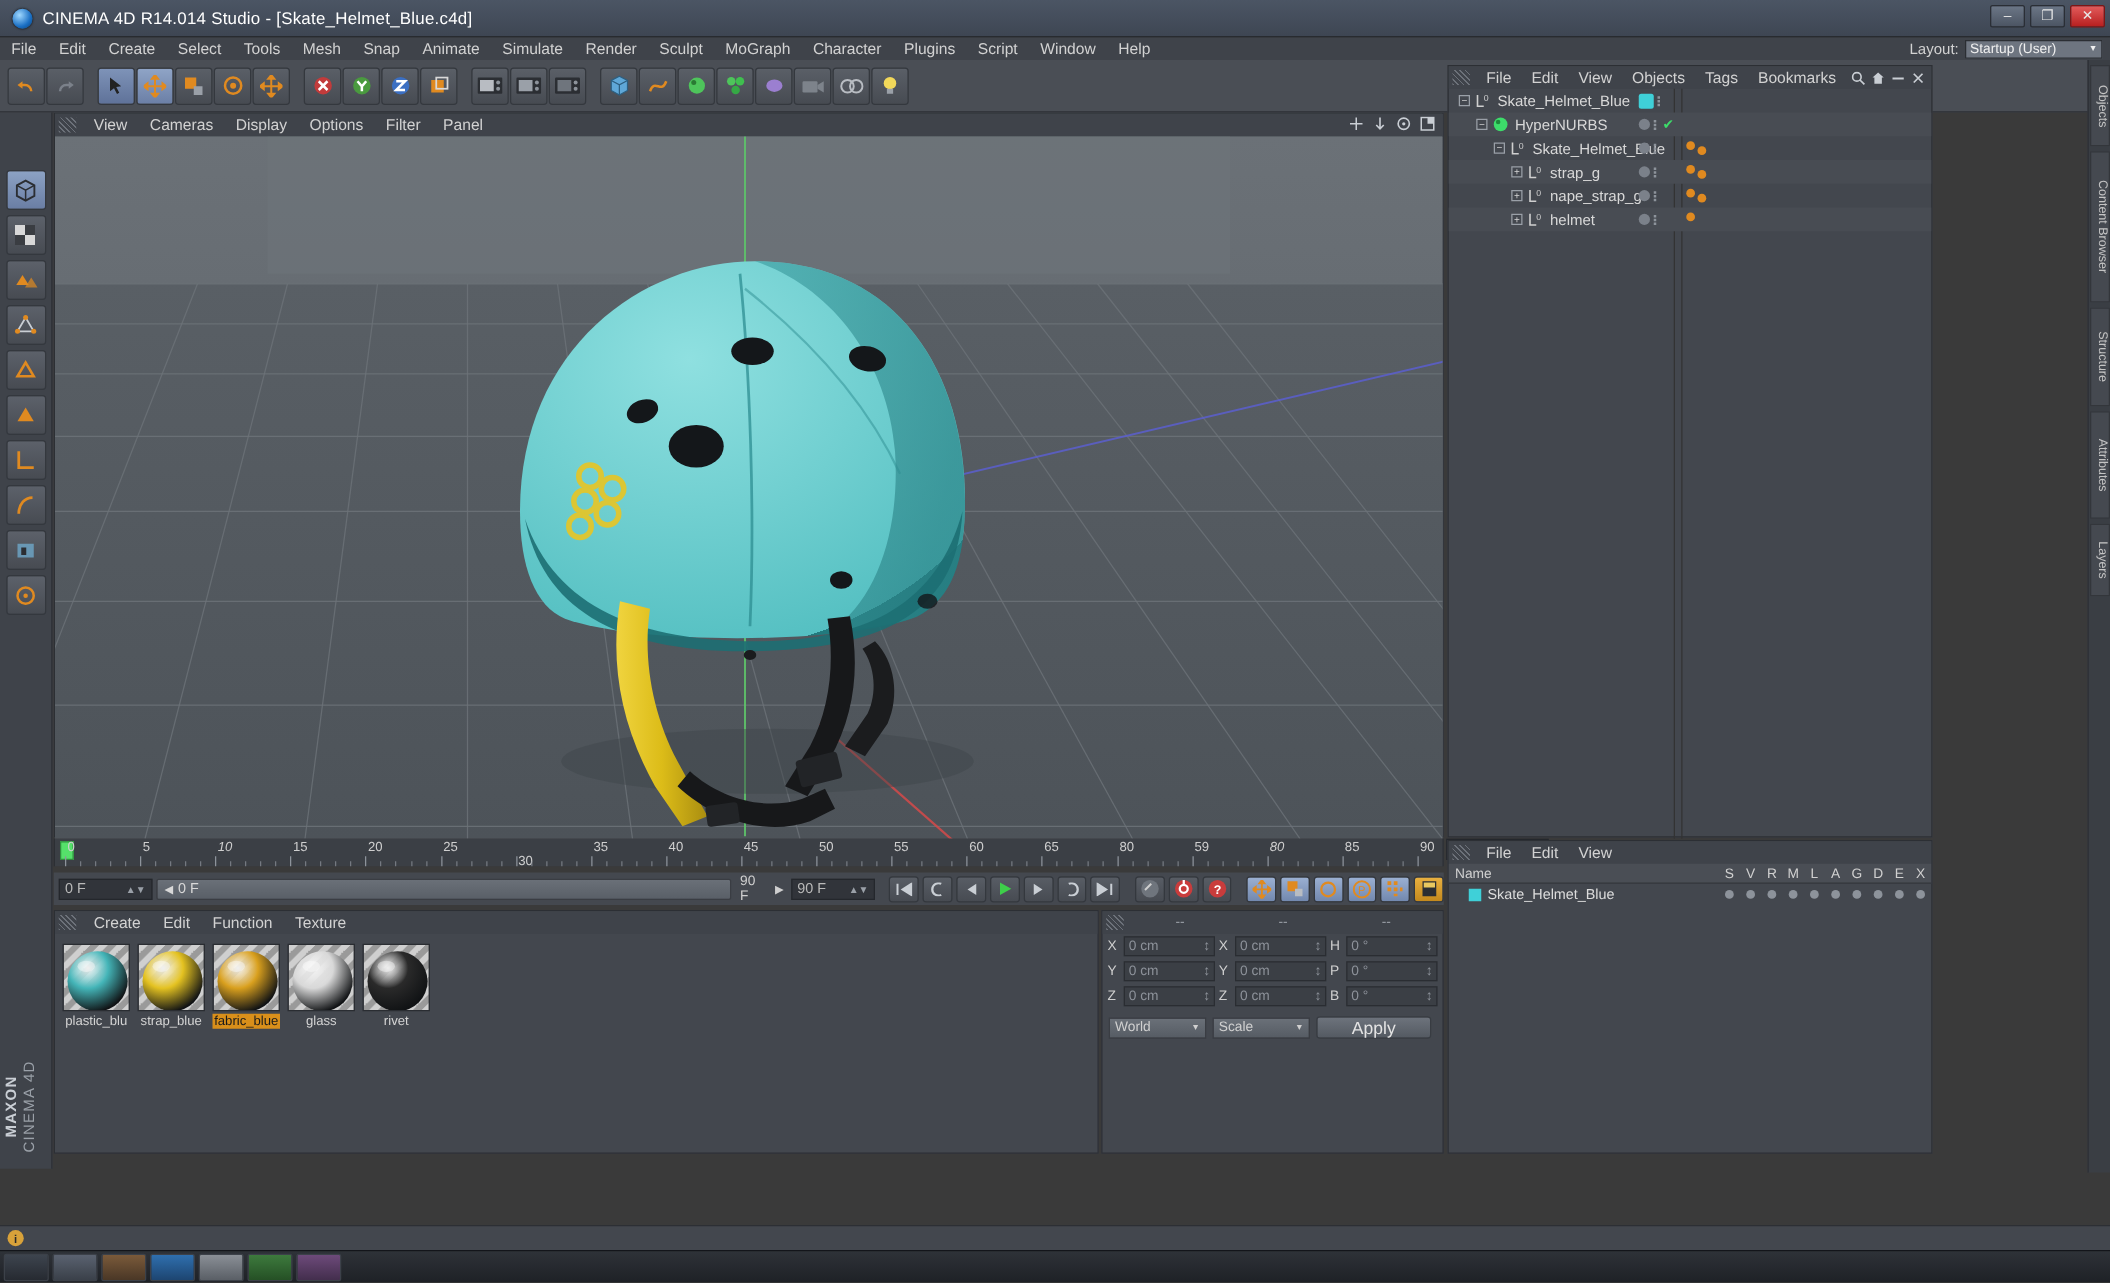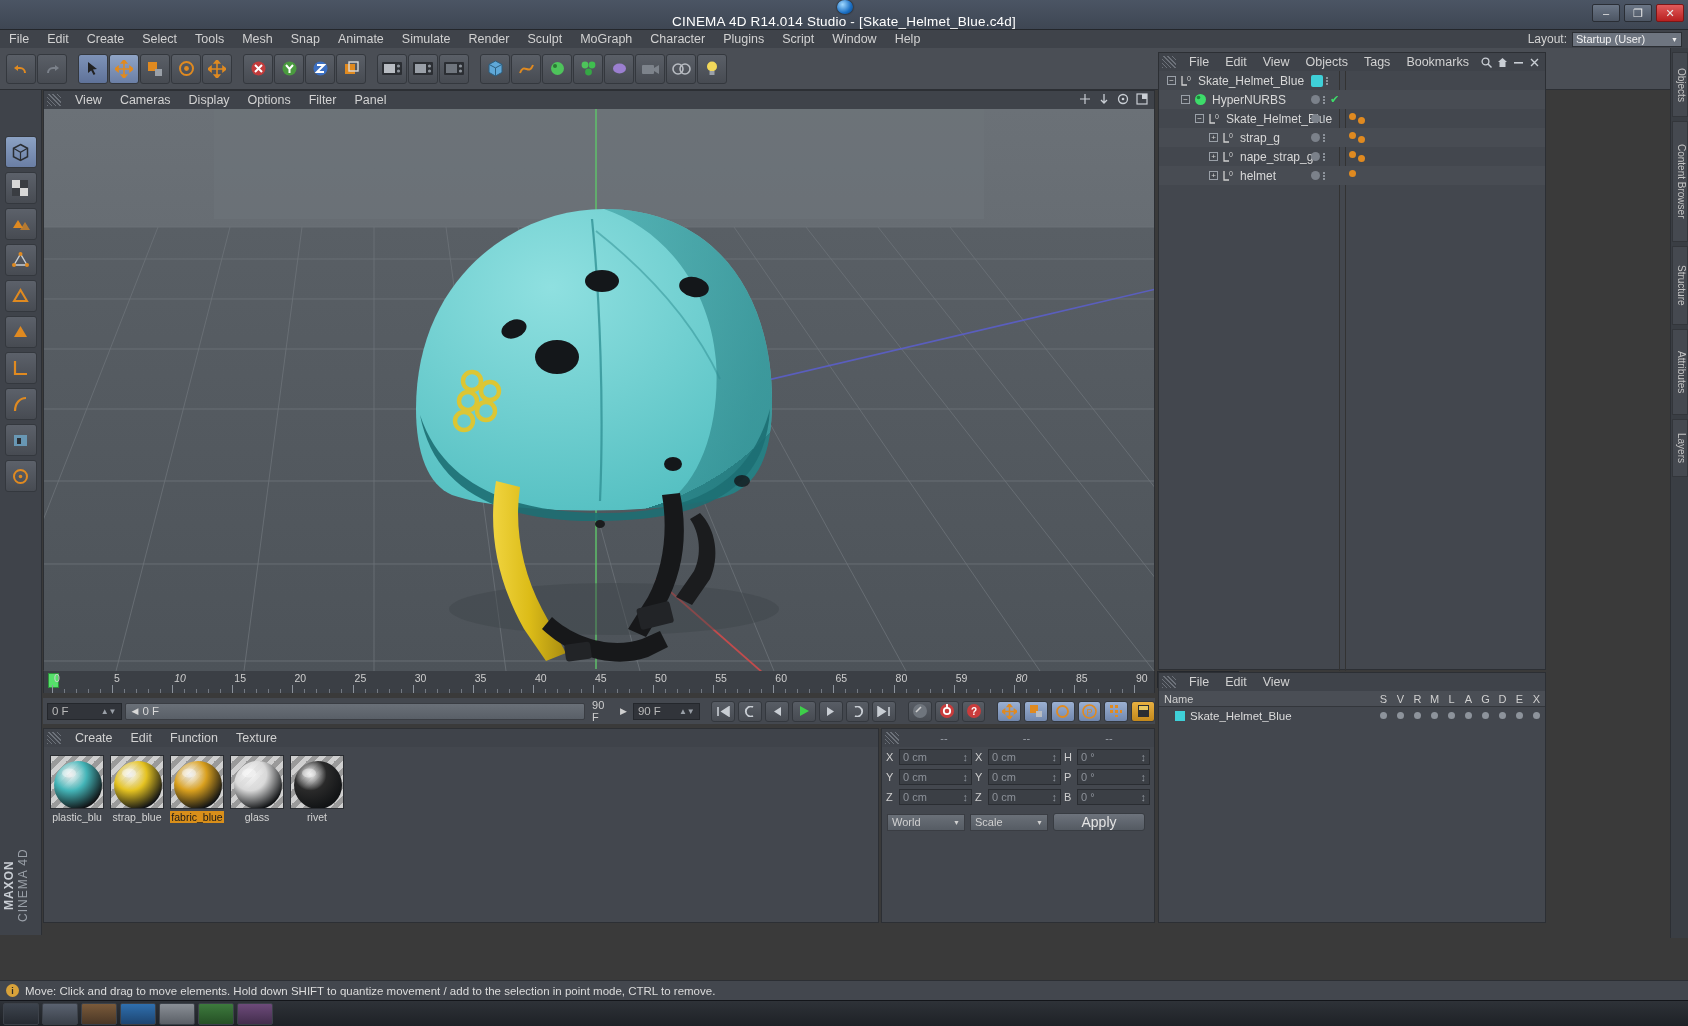--- a/index.html
+++ b/index.html
@@ -3,21 +3,21 @@
 <meta charset="utf-8">
 <style>
   * { box-sizing: border-box; margin:0; padding:0; }
   html,body { width:1688px; height:1026px; overflow:hidden; background:#3a3a3a;
     font-family:"Liberation Sans", sans-serif; }
   body { position:relative; color:#c8c8c8; font-size:12.5px; }
 
   
   #titlebar { position:absolute; left:0; top:0; width:1688px; height:30px;
     background:linear-gradient(#4b5564,#3e4653); display:flex; align-items:center;
-    border-bottom:1px solid #23262b;flex-direction:column; }
+    border-bottom:1px solid #23262b; }
   #titlebar .tb-ico { width:16px; height:16px; margin-left:10px; margin-right:8px;
     border-radius:50%; background:radial-gradient(circle at 35% 32%, #9fd8ff, #1a6fc4 60%, #0b3d72);
     box-shadow:0 0 2px #000; }
   #titlebar .tb-text { color:#ffffff; font-size:13.5px; letter-spacing:.2px; }
   #winbtns { position:absolute; right:4px; top:4px; display:flex; gap:4px; }
   #winbtns div { width:28px; height:18px; border:1px solid #2a2e35; border-radius:2px;
     background:linear-gradient(#6b7686,#4c5563); display:flex; align-items:center;
     justify-content:center; color:#e8e8e8; font-size:11px; line-height:1; }
   #winbtns div.close { background:linear-gradient(#e25b5b,#b82020); border-color:#7d1616; }
 
@@ -607,21 +607,21 @@
     <div class="tick" style="left: 260.467px; height: 4px; opacity: 0.7;"></div>
     <div class="tick" style="left: 272.489px; height: 4px; opacity: 0.7;"></div>
     <div class="tick" style="left: 284.511px; height: 4px; opacity: 0.7;"></div>
     <div class="tick" style="left: 296.533px; height: 4px; opacity: 0.7;"></div>
     <div class="tlab" style="left: 310.556px;">25</div>
     <div class="tick" style="left: 308.556px; height: 8px;"></div>
     <div class="tick" style="left: 320.578px; height: 4px; opacity: 0.7;"></div>
     <div class="tick" style="left: 332.6px; height: 4px; opacity: 0.7;"></div>
     <div class="tick" style="left: 344.622px; height: 4px; opacity: 0.7;"></div>
     <div class="tick" style="left: 356.644px; height: 4px; opacity: 0.7;"></div>
-    <div class="tlab" style="left: 370.667px;">30</div>
+    <div class="tlab" style="left: 370.667px; margin-top: 11px;">30</div>
     <div class="tick" style="left: 368.667px; height: 8px;"></div>
     <div class="tick" style="left: 380.689px; height: 4px; opacity: 0.7;"></div>
     <div class="tick" style="left: 392.711px; height: 4px; opacity: 0.7;"></div>
     <div class="tick" style="left: 404.733px; height: 4px; opacity: 0.7;"></div>
     <div class="tick" style="left: 416.756px; height: 4px; opacity: 0.7;"></div>
     <div class="tlab" style="left: 430.778px;">35</div>
     <div class="tick" style="left: 428.778px; height: 8px;"></div>
     <div class="tick" style="left: 440.8px; height: 4px; opacity: 0.7;"></div>
     <div class="tick" style="left: 452.822px; height: 4px; opacity: 0.7;"></div>
     <div class="tick" style="left: 464.844px; height: 4px; opacity: 0.7;"></div>
@@ -1190,21 +1190,20 @@
 <div id="rdock">
     <div class="rtab" style="height: 65px;">Objects</div>
     <div class="rtab" style="height: 121px;">Content Browser</div>
     <div class="rtab" style="height: 79px;">Structure</div>
     <div class="rtab" style="height: 86px;">Attributes</div>
     <div class="rtab" style="height: 58px;">Layers</div>
   </div>
 
 <div id="statusbar">
   <div class="sico">i</div>
-  <div class="stxt">Move: Click and drag to move elements. Hold down SHIFT to quantize movement / add to the selection in point mode, CTRL to remove.</div>
 </div>
 
 <div id="taskbar">
   <div class="tbitem" style="background:linear-gradient(#3d444e,#262a31);"></div>
   <div class="tbitem" style="background:linear-gradient(#5a6270,#3a4049);"></div>
   <div class="tbitem" style="background:linear-gradient(#7a5a3a,#4a3726);"></div>
   <div class="tbitem" style="background:linear-gradient(#2f6fae,#1d4571);"></div>
   <div class="tbitem" style="background:linear-gradient(#8a8f96,#5a5f66);"></div>
   <div class="tbitem" style="background:linear-gradient(#3d7a3d,#255025);"></div>
   <div class="tbitem" style="background:linear-gradient(#6d4a7a,#432e4d);"></div>

